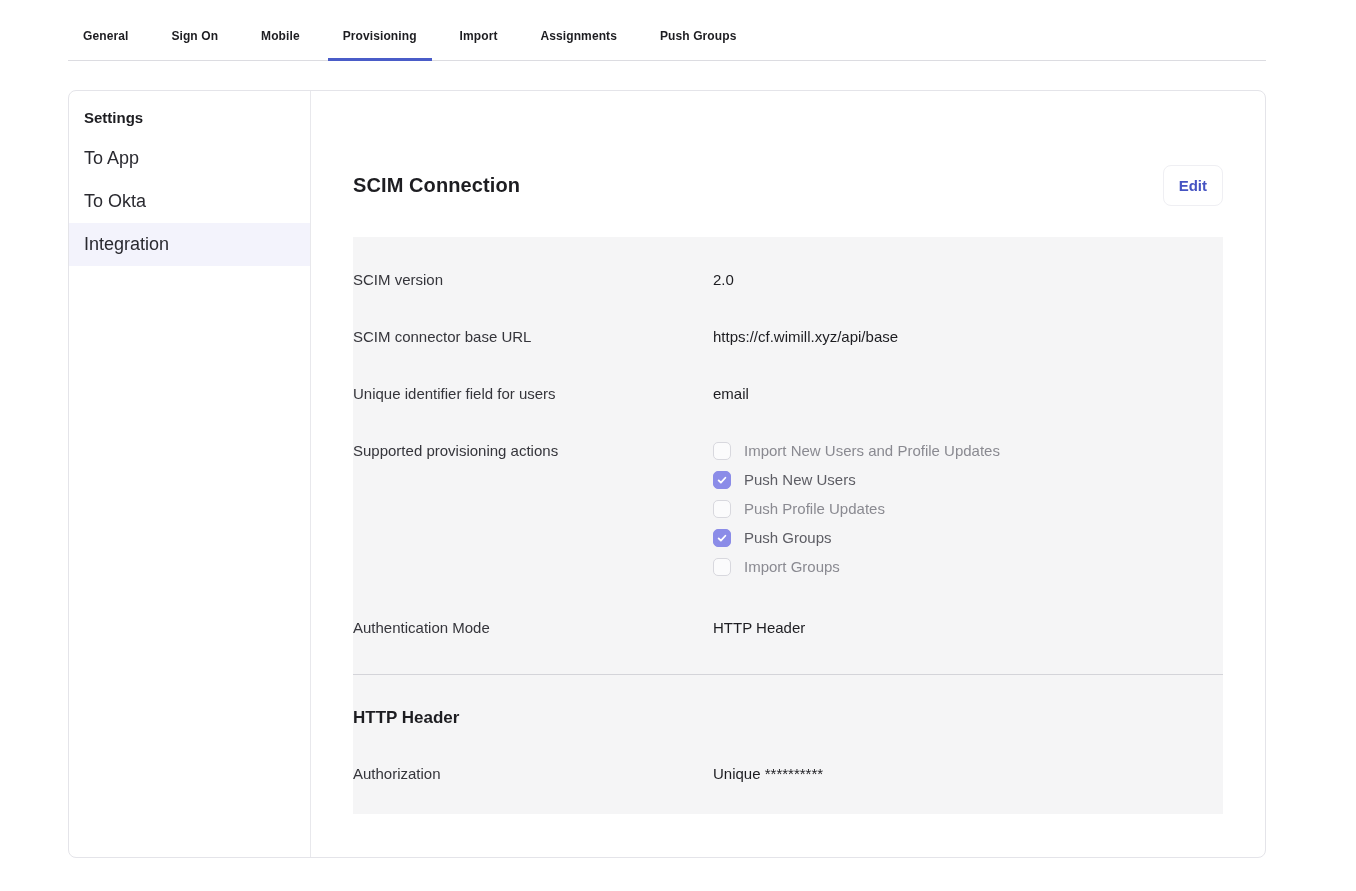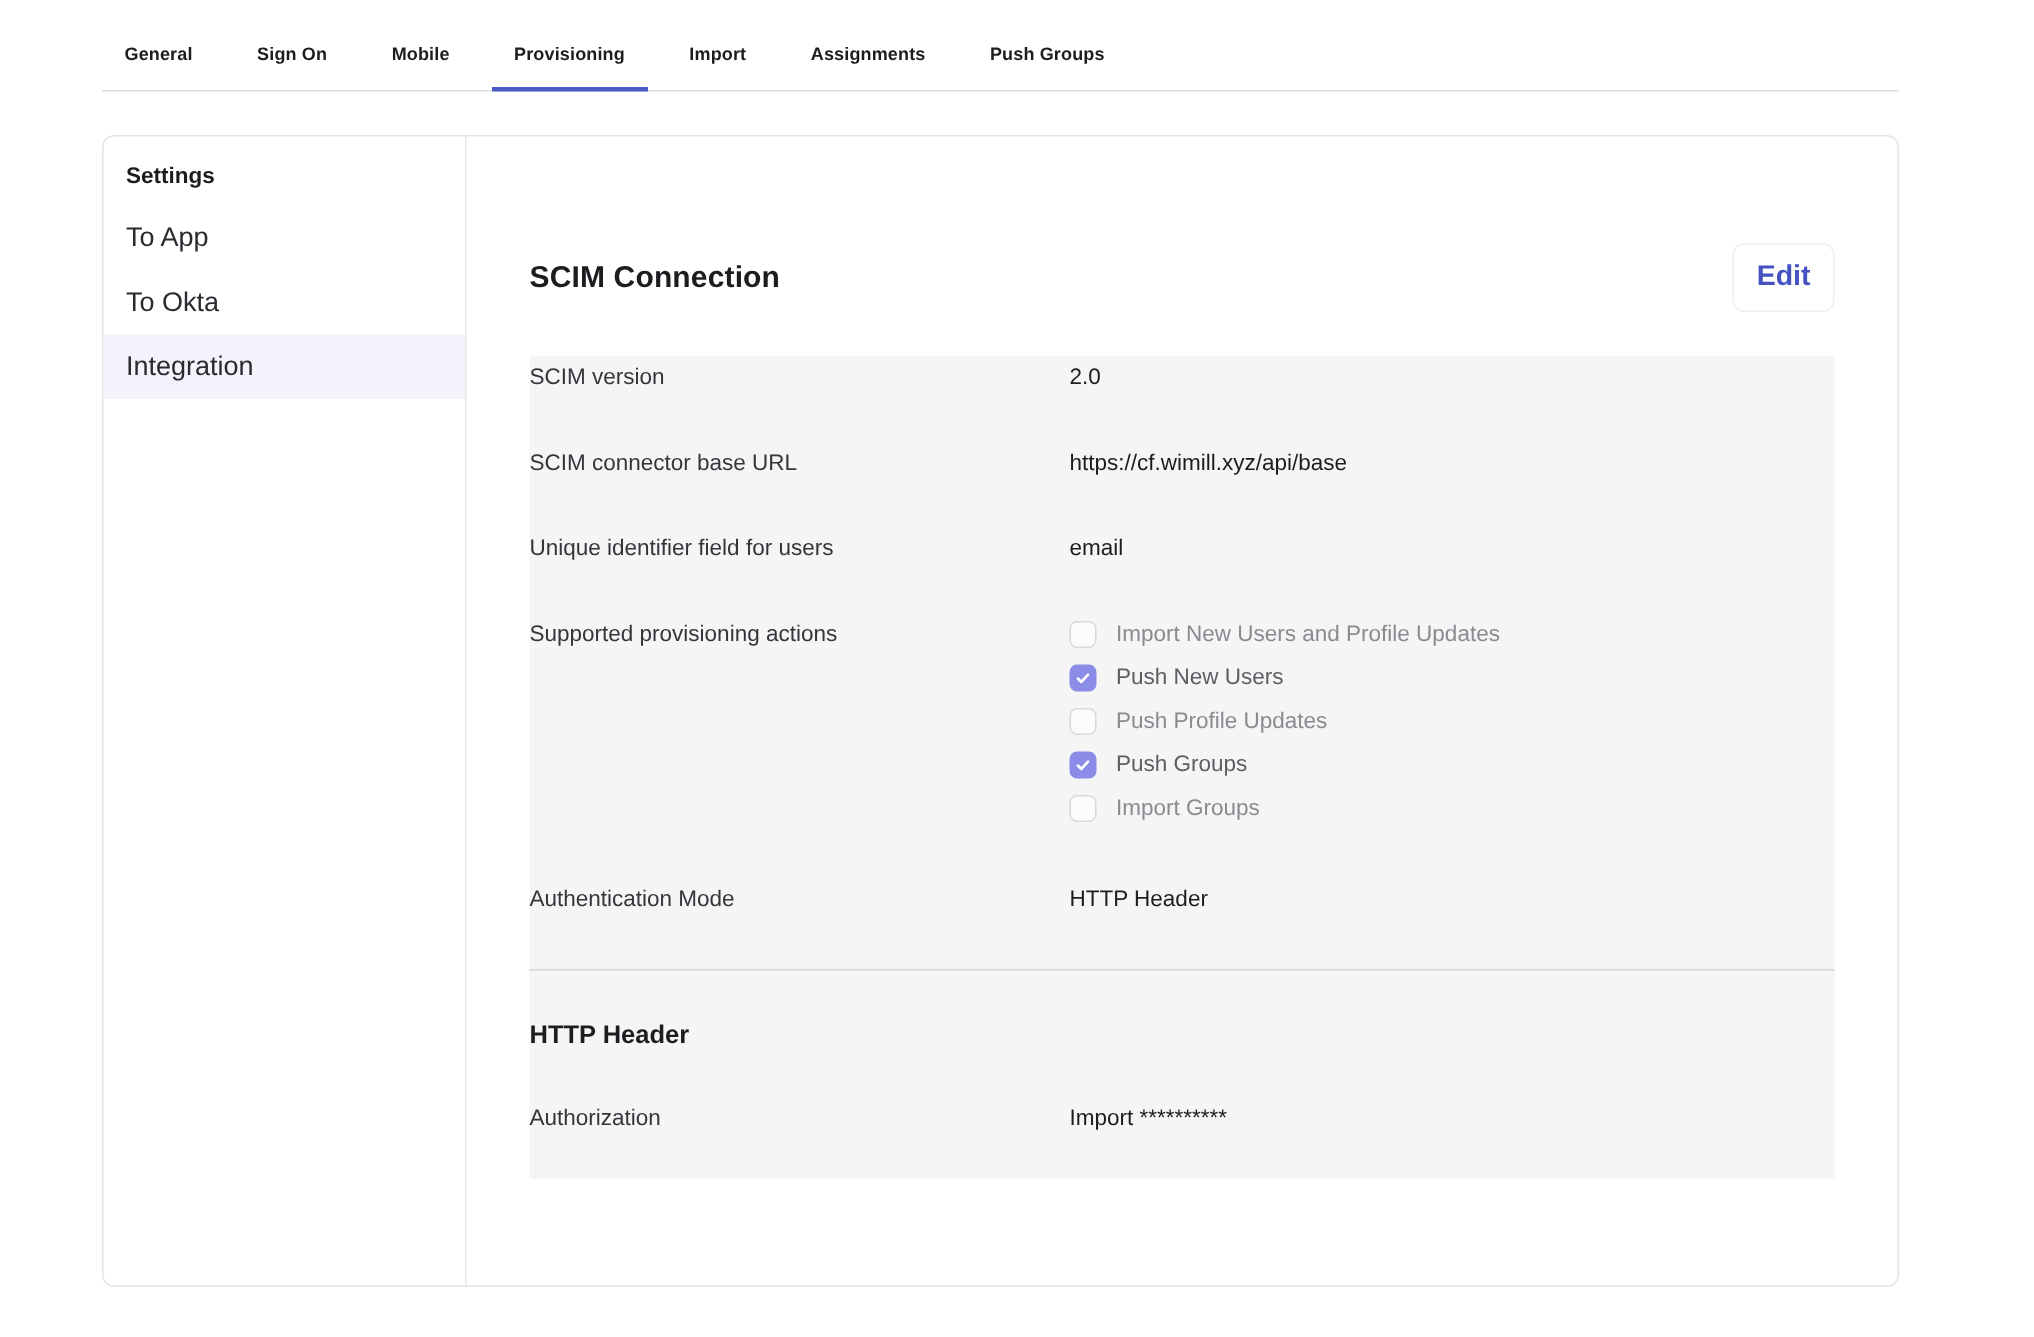--- a/index.html
+++ b/index.html
@@ -83,41 +83,42 @@
     justify-content: space-between;
   }
   .main-title {
     font-size: 20px;
     font-weight: 700;
     color: #1d1d21;
     letter-spacing: 0.1px;
   }
   .edit-btn {
     font-family: "Liberation Sans", sans-serif;
-    font-size: 19px;
+    font-size: 15px;
     font-weight: 700;
     color: #4553c2;
     background: #ffffff;
     border: 1px solid #efeff3;
     border-radius: 8px;
     padding: 11px 15px;
     cursor: pointer;
     text-align: right;
   }
 
   
   .section {
     margin-top: 30px;
     background: #f5f5f6;
     padding: 4px 0 30px 0;
   }
   .def-row {
     display: flex;
     align-items: flex-start;
     margin-bottom: 36px;
+    margin-top: 28px;
   }
   .def-row:last-child { margin-bottom: 0; }
   .def-label {
     width: 360px;
     flex: 0 0 360px;
     font-size: 15px;
     color: #35353b;
     line-height: 21px;
   }
   .def-value {
@@ -259,18 +260,18 @@
         <div class="def-label">Authentication Mode</div>
         <div class="def-value">HTTP Header</div>
       </div>
 
       <hr class="divider">
 
       <h2 class="sub-heading">HTTP Header</h2>
 
       <div class="def-row">
         <div class="def-label">Authorization</div>
-        <div class="def-value">Import **********</div>
+        <div class="def-value">Unique **********</div>
       </div>
 
     </div>
   </section>
 </div>
 
 </body></html>

